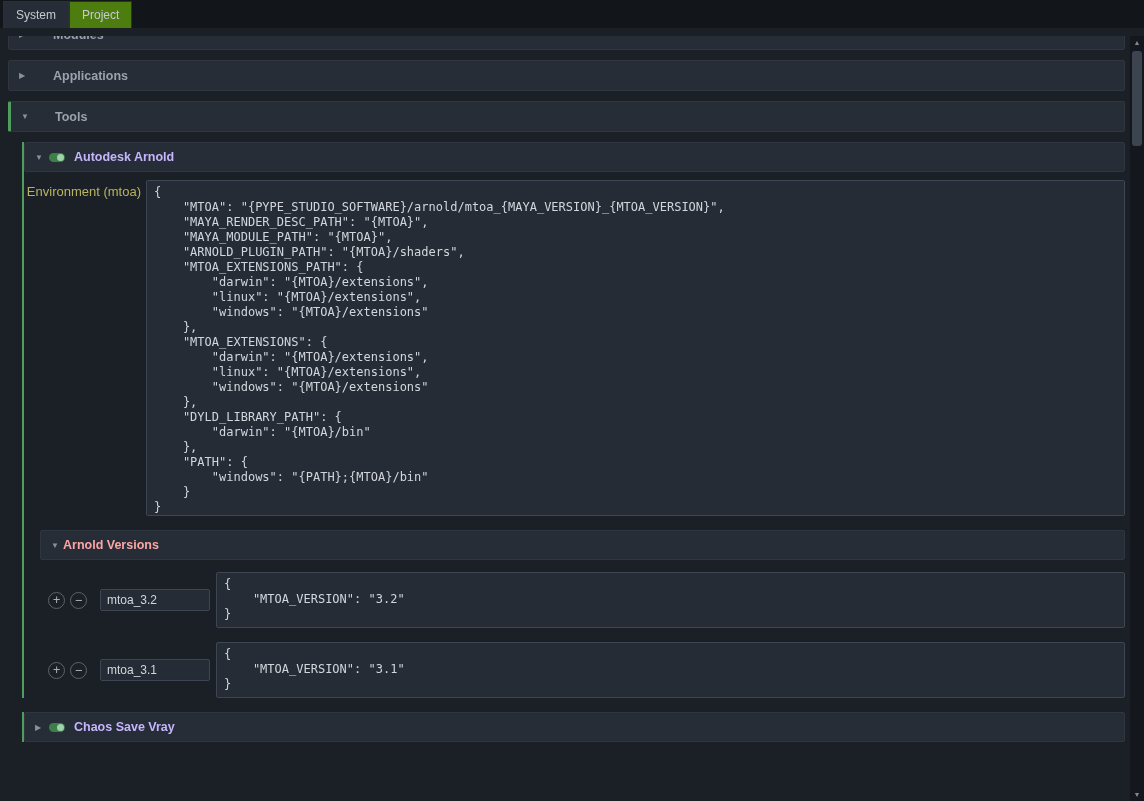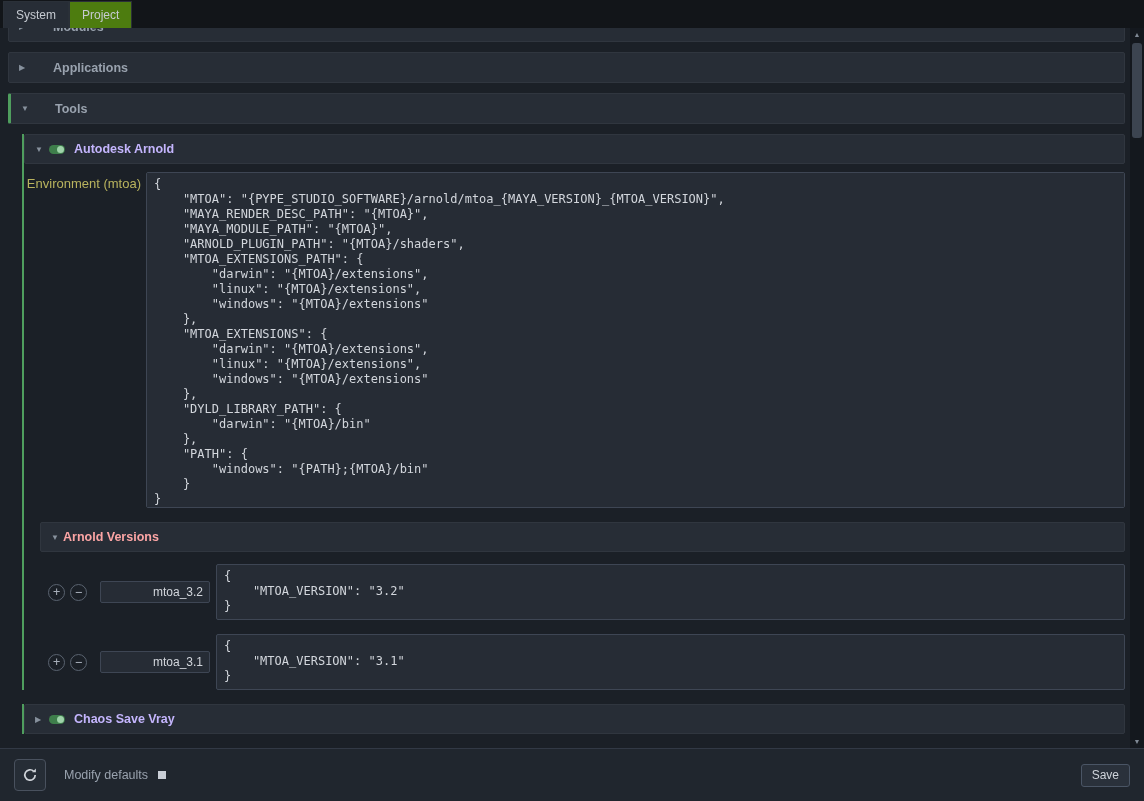--- a/index.html
+++ b/index.html
@@ -1,19 +1,19 @@
 <!DOCTYPE html>
 <html><head>
 <meta charset="utf-8">
 <style>
   * { margin:0; padding:0; box-sizing:border-box; }
   html,body { background:#12161b; }
   body { font-family:"Liberation Sans", sans-serif; }
 
-  .app { width:1144px; height:801px; background:#1b2027; display:flex; flex-direction:column; overflow:hidden; position:relative; }
+  .app { width:1144px; height:801px; background:#1b2027; display:flex; flex-direction:column; overflow:hidden; position:relative;gap:8px; }
 
   
   .tabbar { height:28px; background:#121519; display:flex; align-items:flex-end; padding-left:3px; flex:none; }
   .tab { padding:6px 12px; font-size:12px; color:#c6cbd2; background:#4d7c0f; cursor:pointer; border:1px solid #2a3038; border-bottom:none; }
   .tab.active { background:#272d36; }
 
   
   .main { flex:1; position:relative; overflow:hidden; }
   .scrollpane { position:absolute; top:0; bottom:0; left:0; right:14px; padding:0 5px 0 8px; overflow:hidden; }
 
@@ -36,21 +36,21 @@
   .env-row { display:flex; align-items:flex-start; margin-top:8px; }
   .env-label { width:122px; flex:none; text-align:right; padding:4px 5px 0 0; color:#b9b35e; font-size:13px; }
   .json-editor { flex:1; display:block; background:#262c35; border:1px solid #3e4654; border-radius:2px; color:#d2d6dc; font-family:"DejaVu Sans Mono", monospace; font-size:12px; line-height:15px; padding:4px 7px; resize:none; outline:none; white-space:pre; overflow:auto; }
   .env-editor { height:336px; }
   .json-editor.small { height:56px; }
 
   .versions { margin:14px 0 12px 16px; }
   .versions .sub-header { margin-bottom:12px; }
   .version-row { display:flex; align-items:center; margin-bottom:14px; padding-left:8px; }
   .round-btn { width:17px; height:17px; flex:none; border-radius:50%; border:1px solid #5a6370; background:transparent; color:#a7aeb9; font-size:12px; line-height:1; display:flex; align-items:center; justify-content:center; margin-right:5px; cursor:pointer; padding:0; font-family:"DejaVu Sans Mono", monospace; }
-  .text-input { width:110px; height:22px; flex:none; background:#262c35; border:1px solid #3e4654; border-radius:2px; color:#d2d6dc; font-size:12px; padding:0 6px; margin:0 6px 0 8px; outline:none; font-family:"Liberation Sans", sans-serif;text-align:right; }
+  .text-input { width:110px; height:22px; flex:none; background:#262c35; border:1px solid #3e4654; border-radius:2px; color:#d2d6dc; font-size:12px; padding:0 6px; margin:0 6px 0 8px; outline:none; font-family:"Liberation Sans", sans-serif; }
 
   
   .scrollbar { position:absolute; top:0; right:0; bottom:0; width:14px; background:#14181e; display:flex; flex-direction:column; align-items:center; }
   .sb-btn { height:13px; width:14px; color:#7f8894; font-size:7px; display:flex; align-items:center; justify-content:center; flex:none; cursor:pointer; }
   .sb-btn.down { margin-top:auto; }
   .sb-thumb { width:10px; height:95px; background:#3c4450; border-radius:3px; margin-top:2px; flex:none; cursor:pointer; }
 
   
   .footer { flex:none; height:53px; background:#20262e; border-top:1px solid #323945; display:flex; align-items:center; padding:0 14px; }
   .icon-btn { width:32px; height:32px; border:1px solid #49515e; border-radius:4px; background:#262d36; display:flex; align-items:center; justify-content:center; cursor:pointer; margin-right:18px; padding:0; }
@@ -165,28 +165,14 @@
       </div>
     </div>
 
     <div class="scrollbar">
       <div class="sb-btn up">▲</div>
       <div class="sb-thumb"></div>
       <div class="sb-btn down">▼</div>
     </div>
   </div>
 
-  <div class="footer">
-    <button class="icon-btn">
-      <span style="display:flex;">
-        <svg viewBox="0 0 16 16" width="16" height="16">
-          <path d="M13.2 8a5.2 5.2 0 1 1-1.5-3.7" fill="none" stroke="#d0d4da" stroke-width="1.7"></path>
-          <path d="M13.9 1.6 L13.9 5.2 L10.3 5.2 Z" fill="#d0d4da"></path>
-        </svg>
-      </span>
-    </button>
-    <span class="md-label">Modify defaults</span>
-    <span class="md-check"></span>
-    <span class="spacer"></span>
-    <button class="save-btn">Save</button>
-  </div>
 
 </div>
 
 </body></html>

